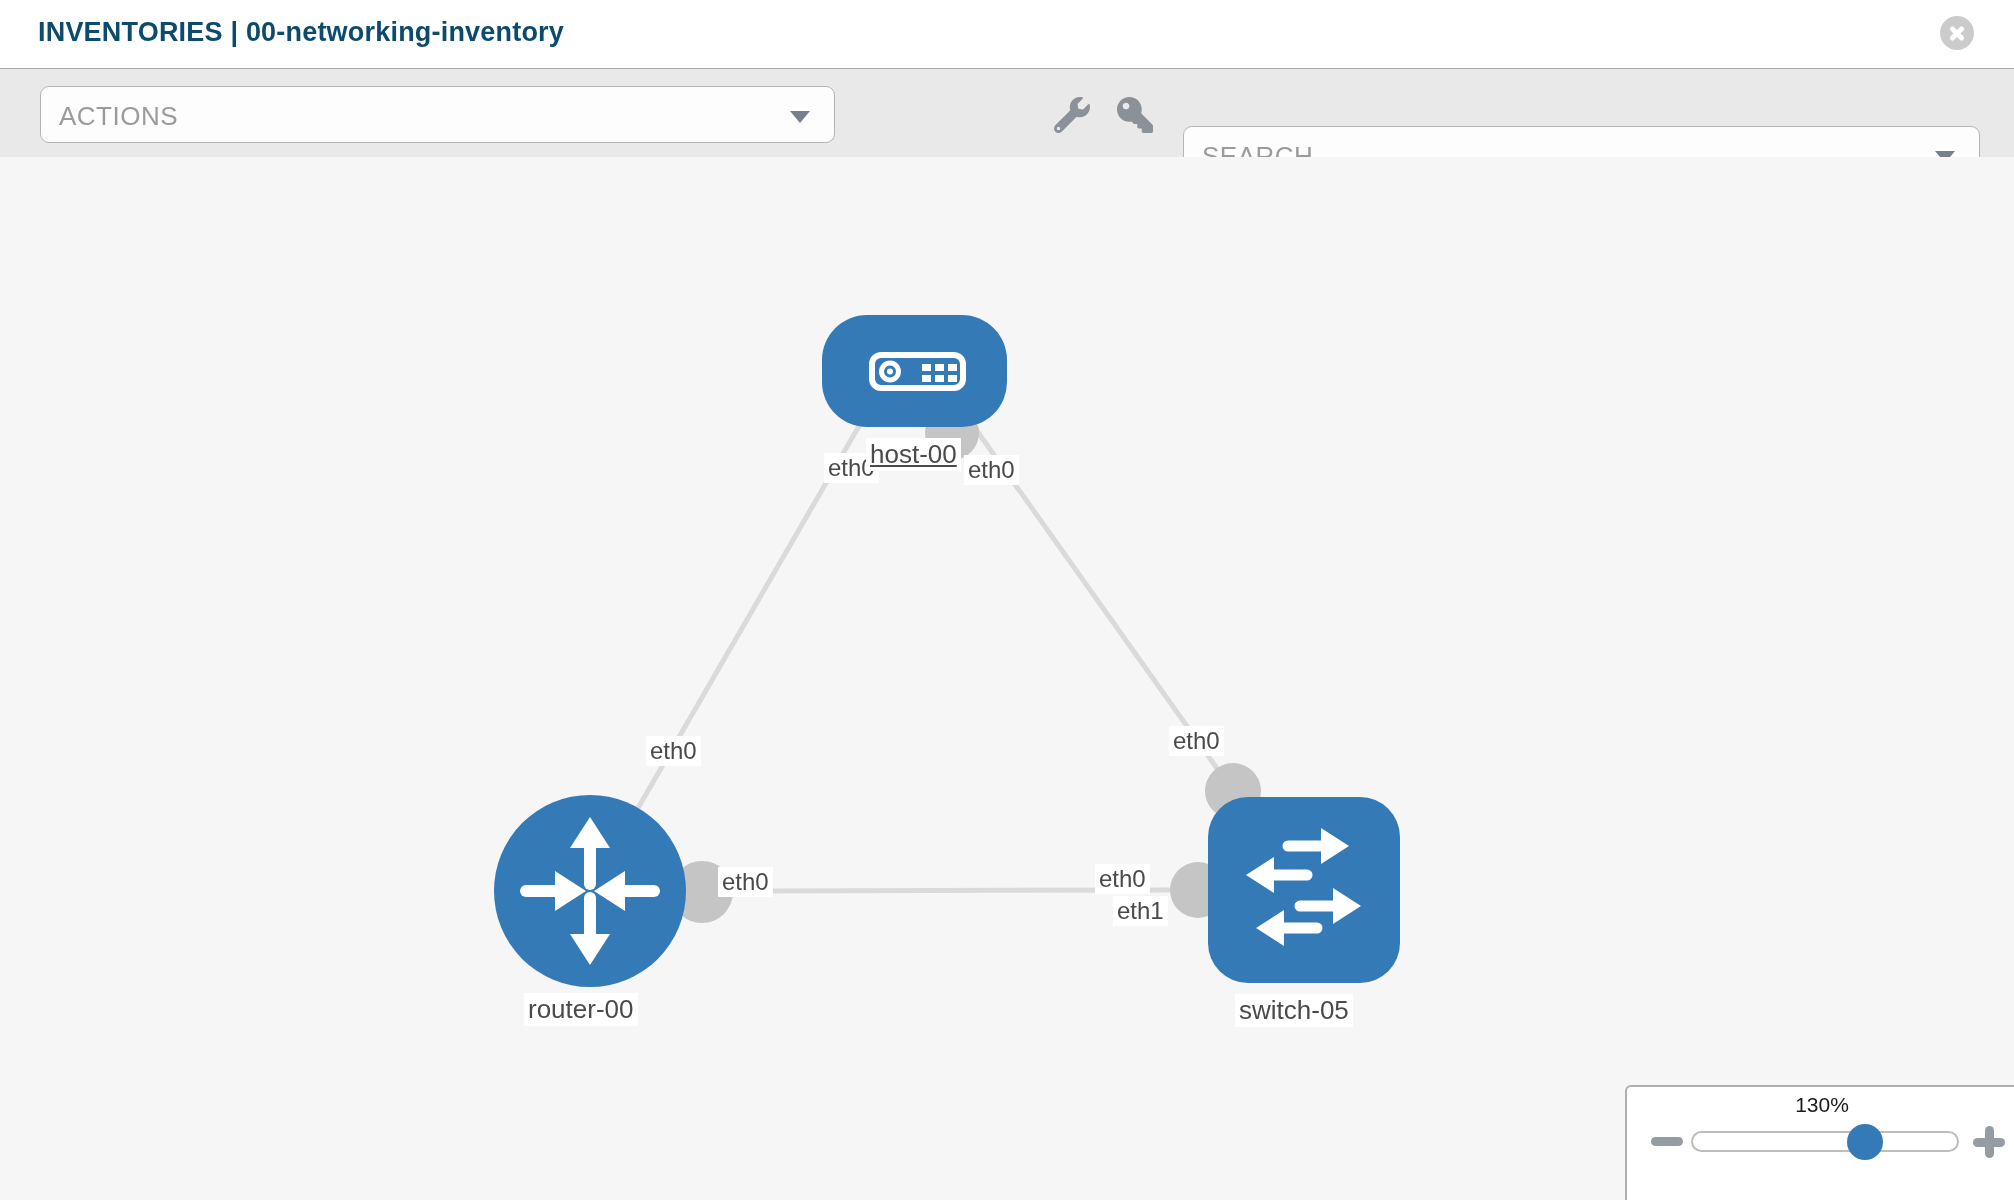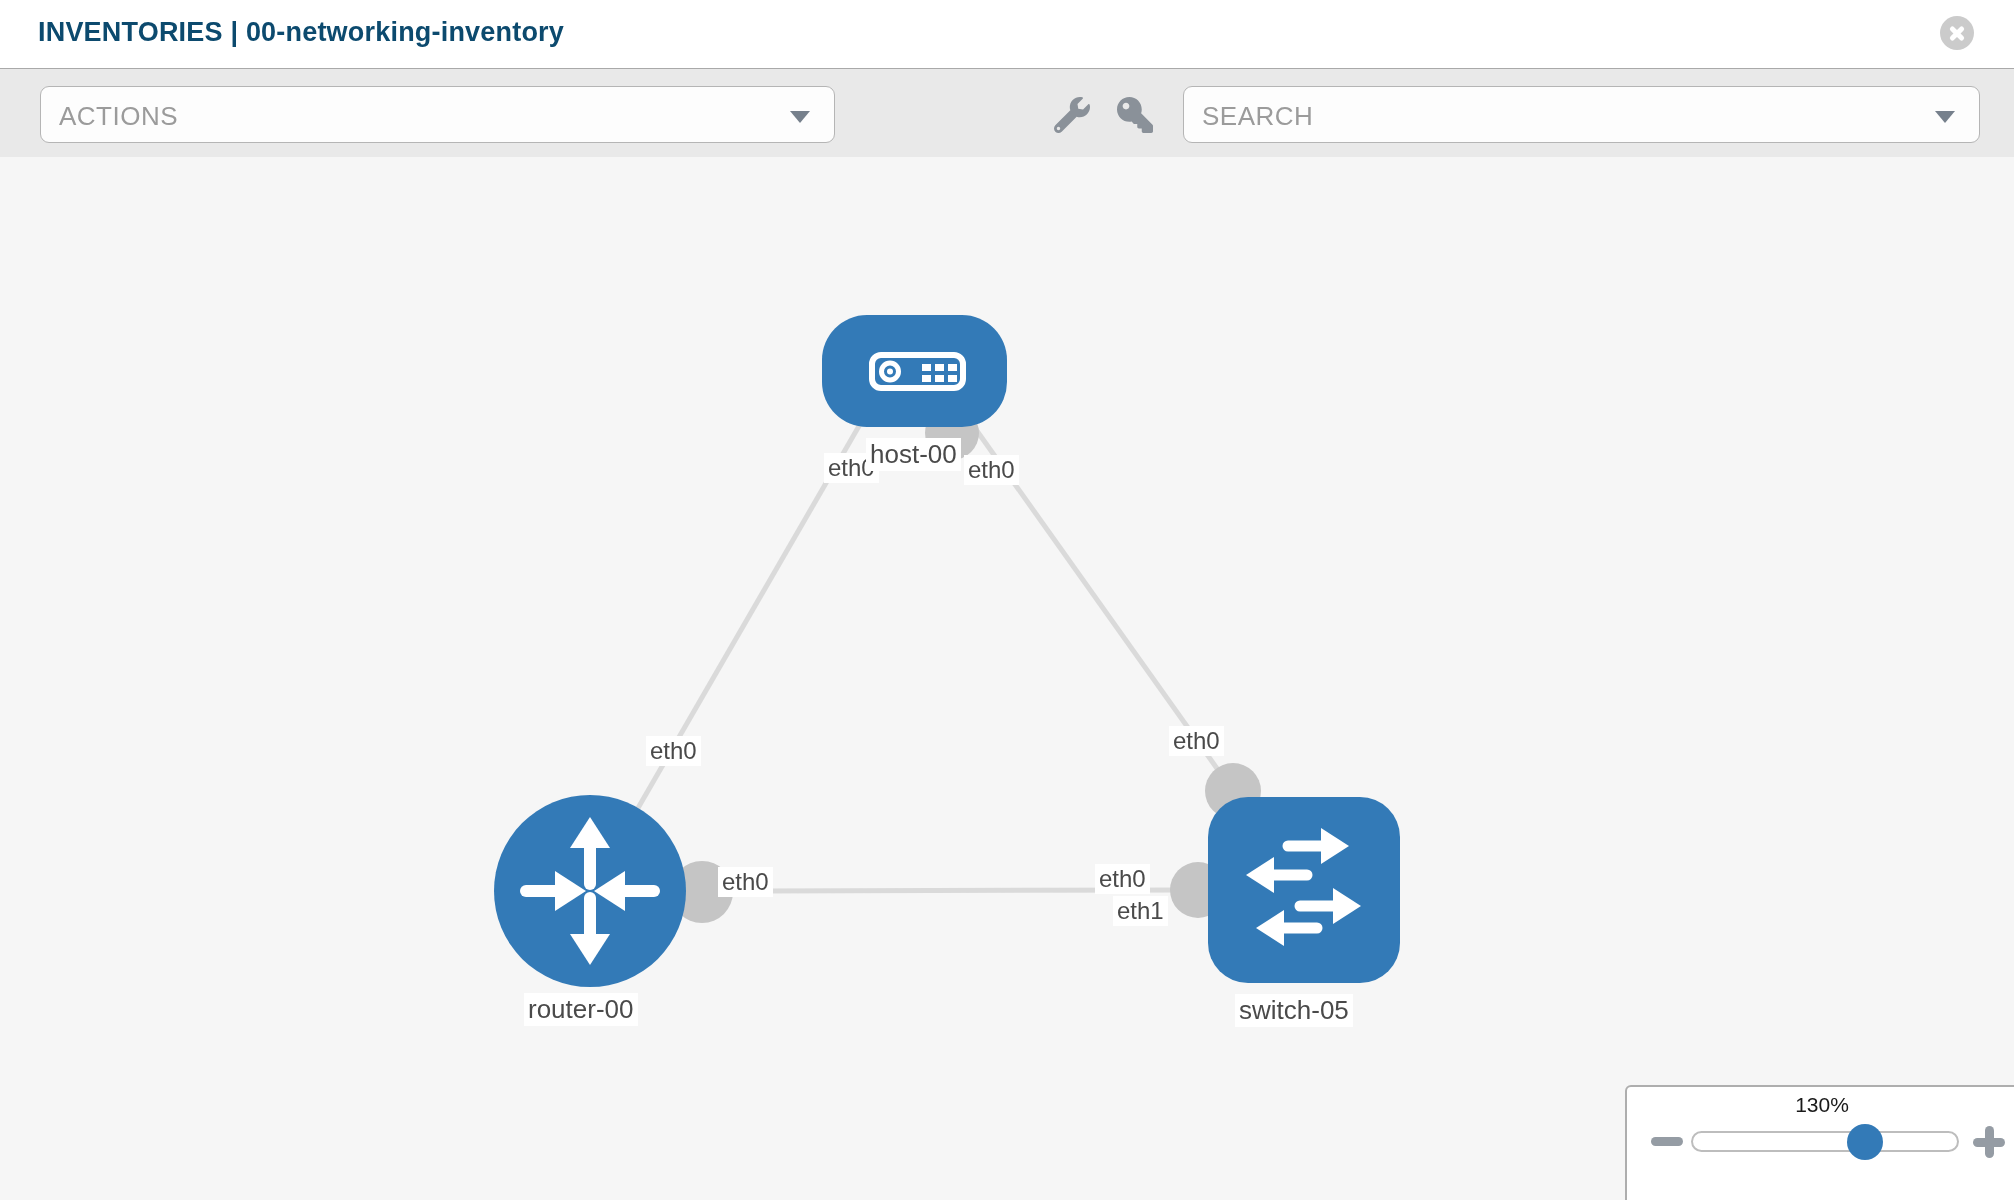--- a/index.html
+++ b/index.html
@@ -36,39 +36,39 @@
   }
   .select-box .sel-label{
     position:absolute;left:18px;top:14px;font-size:26px;color:#9b9b9b;letter-spacing:0.5px;
   }
   .caret{
     position:absolute;right:24px;top:24px;width:0;height:0;
     border-left:10px solid transparent;border-right:10px solid transparent;
     border-top:12px solid #76808c;
   }
   #actions-select{left:40px;width:795px;}
-  #search-select{left:1183px;width:797px;}
+  #search-select{left:1183px;width:797px;margin-top:40px;}
   .tool-icon-btn{
     position:absolute;top:24px;width:44px;height:44px;cursor:pointer;
     display:flex;align-items:center;justify-content:center;background:transparent;border:none;padding:0;
   }
   #wrench-btn{left:1050px;}
   #key-btn{left:1113px;}
   
   .canvas{
     position:absolute;left:0;top:157px;width:2014px;height:1043px;background:#f6f6f6;overflow:hidden;
   }
   .canvas svg{position:absolute;left:0;top:0;}
   .iflabel,.nodelabel{
     position:absolute;background:#ffffff;color:#4a4a4a;white-space:nowrap;
     padding:2px 4px;line-height:1.1;
   }
   .iflabel{font-size:24px;text-align:center;}
   .nodelabel{font-size:26px;}
-  #lbl-host{left:866px;top:281px;}
+  #lbl-host{left:866px;top:281px;text-decoration:underline;}
   #lbl-router{left:524px;top:836px;}
   #lbl-switch{left:1235px;top:837px;}
   #if-host-left{left:824px;top:296px;}
   #if-host-right{left:964px;top:298px;}
   #if-router-top{left:646px;top:579px;}
   #if-switch-top{left:1169px;top:569px;}
   #if-router-right{left:718px;top:710px;}
   #if-switch-left-back{left:1095px;top:707px;}
   #if-switch-left-front{left:1113px;top:708px;margin-top:31px;}
   

